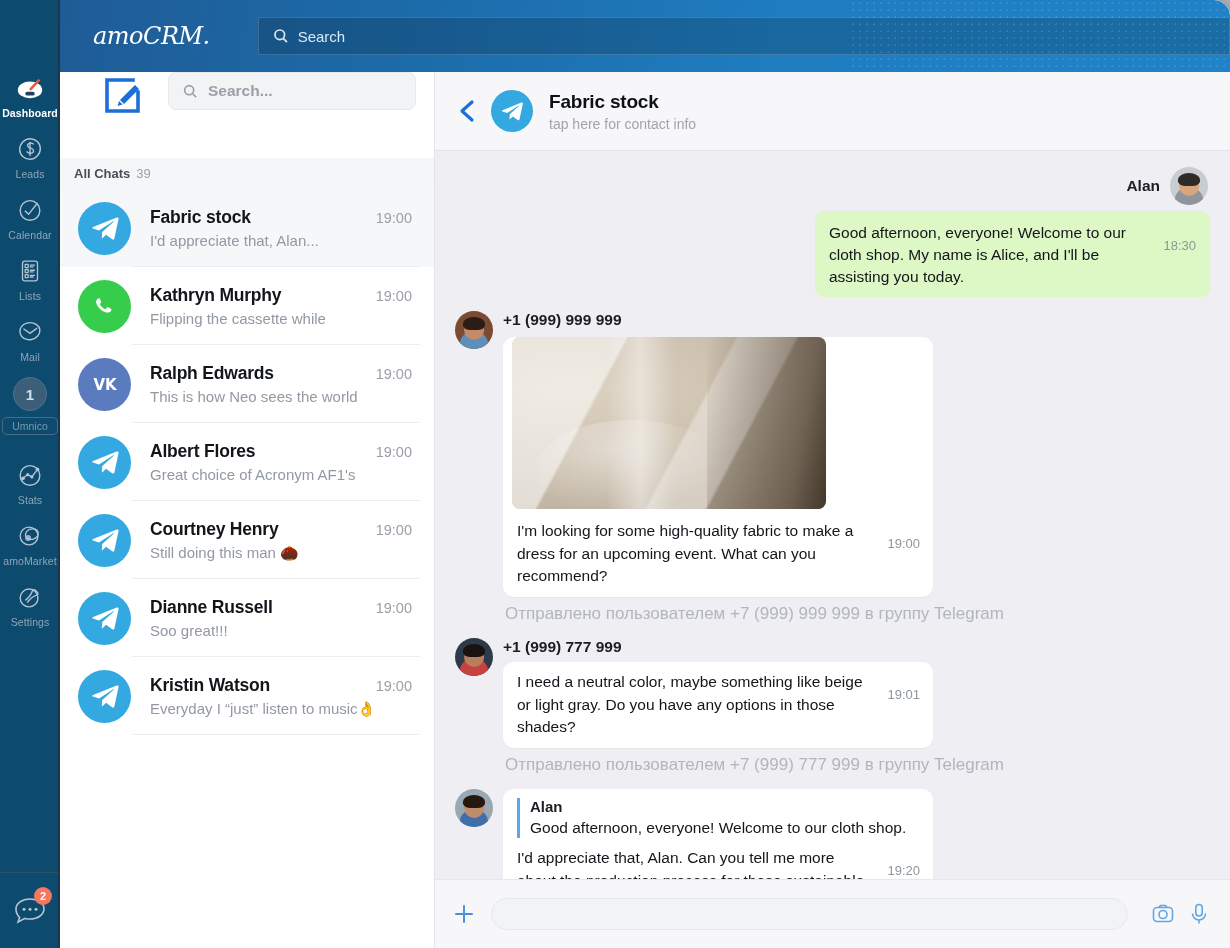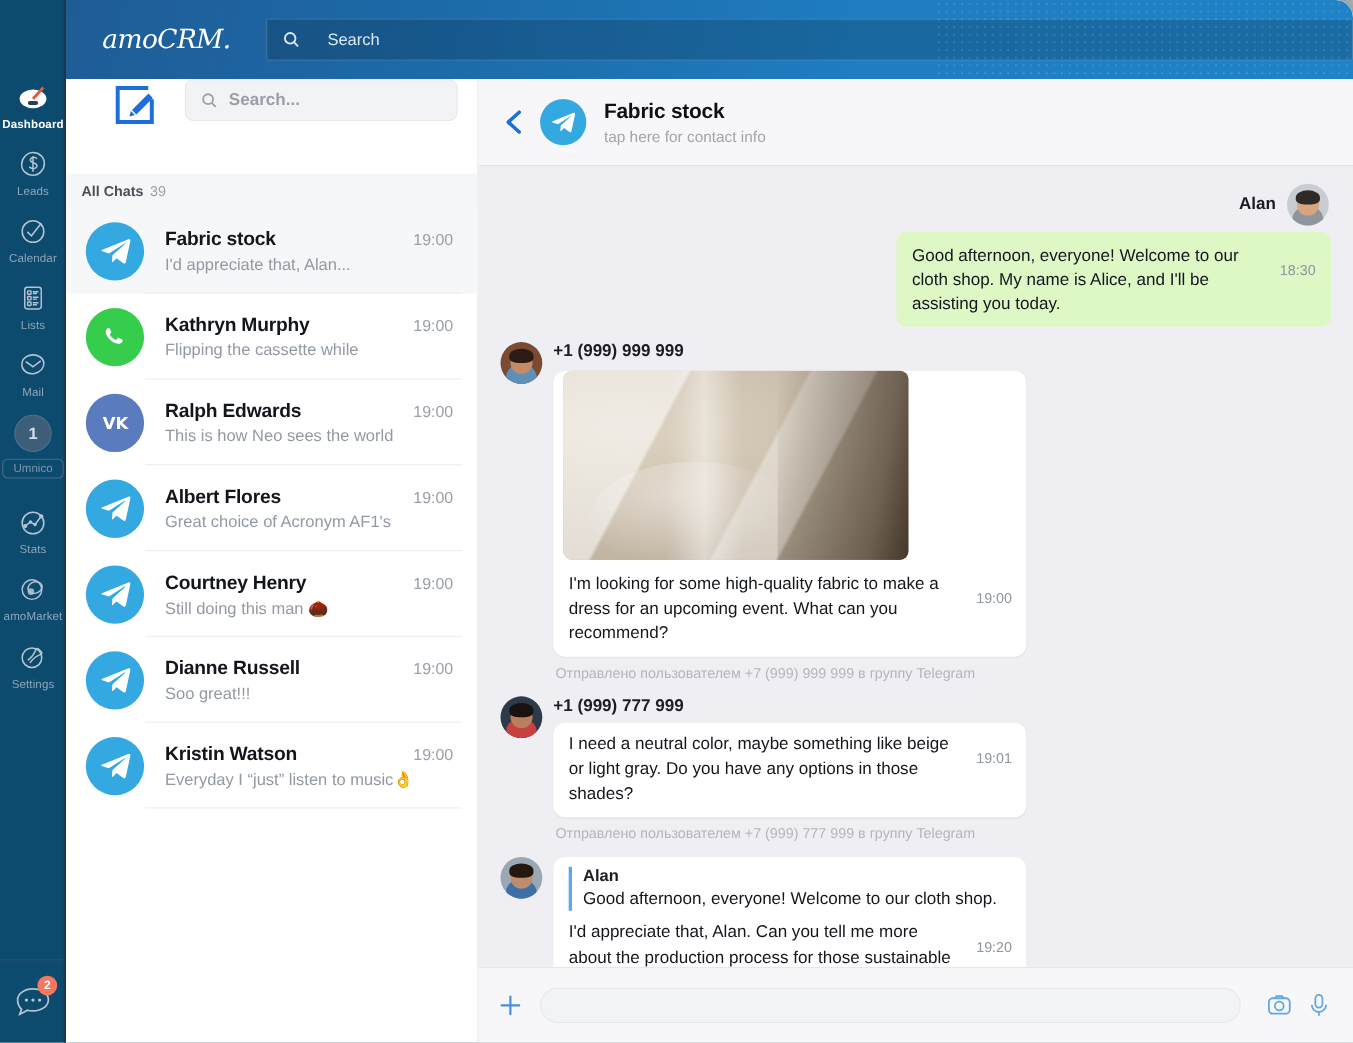--- a/index.html
+++ b/index.html
@@ -111,24 +111,24 @@
     background-size:7px 7px;
     border-radius:0 16px 0 0;
     pointer-events:none;
   }
   #logo{
     margin-left:33px; color:#fff; font-size:24px;
     font-family:"DejaVu Serif", serif; font-style:italic; font-weight:normal;
     letter-spacing:-.5px; user-select:none;
   }
   #topsearch{
-    margin-left:32px; width:990px;height:38px;
+    margin-left:48px; width:990px;height:38px;
     background:rgba(0,0,0,.17);
     border:1px solid rgba(255,255,255,.16);
-    border-radius:2px; display:flex;align-items:center; padding-left:14px;gap:16px;
+    border-radius:2px; display:flex;align-items:center; padding-left:14px;
   }
   #topsearch .txt{ color:#dbe9f4; font-size:15px; margin-left:9px; }
 
   
   #list{
     position:absolute; left:60px; top:72px; width:375px; height:876px;
     background:#fff; border-right:1px solid #e2e5ea;
   }
   #list-head{
     height:86px; display:flex;align-items:flex-start; padding-left:40px;font-weight:bold;
@@ -227,21 +227,21 @@
   .photo .f1{position:absolute;inset:0;
     background:
       linear-gradient(118deg, rgba(255,255,255,.55) 0 28%, rgba(0,0,0,0) 29% 55%, rgba(255,255,255,.35) 56% 70%, rgba(0,0,0,.10) 71% 100%);}
   .photo .f2{position:absolute;right:0;top:0;width:38%;height:100%;
     background:linear-gradient(100deg, rgba(0,0,0,0) 0%, rgba(60,45,30,.55) 75%, rgba(40,28,16,.78) 100%);}
   .photo .f3{position:absolute;left:30%;top:0;width:22%;height:100%;
     background:linear-gradient(90deg, rgba(255,255,255,.0), rgba(255,255,255,.45), rgba(255,255,255,0));}
   .photo .f4{position:absolute;left:8%;bottom:-6%;width:60%;height:58%;border-radius:50%;
     background:radial-gradient(ellipse at 40% 30%, rgba(255,255,255,.38), rgba(255,255,255,0) 65%);}
   .sys{
-    font-size:13px;color:#b2b6bd; margin-top:7px; margin-left:2px;
+    font-size:17px;color:#b2b6bd; margin-top:7px; margin-left:2px;
   }
   .quote{
     border-left:3px solid #5aa8f0; padding-left:10px; margin-bottom:9px;
   }
   .quote .qn{ font-size:15px;font-weight:bold;color:#1a1d22; }
   .quote .qt{ font-size:15.5px;color:#13161b; margin-top:2px; line-height:1.4;}
 
   
   #composer{
     position:absolute; left:0; right:0; bottom:0; height:69px;

